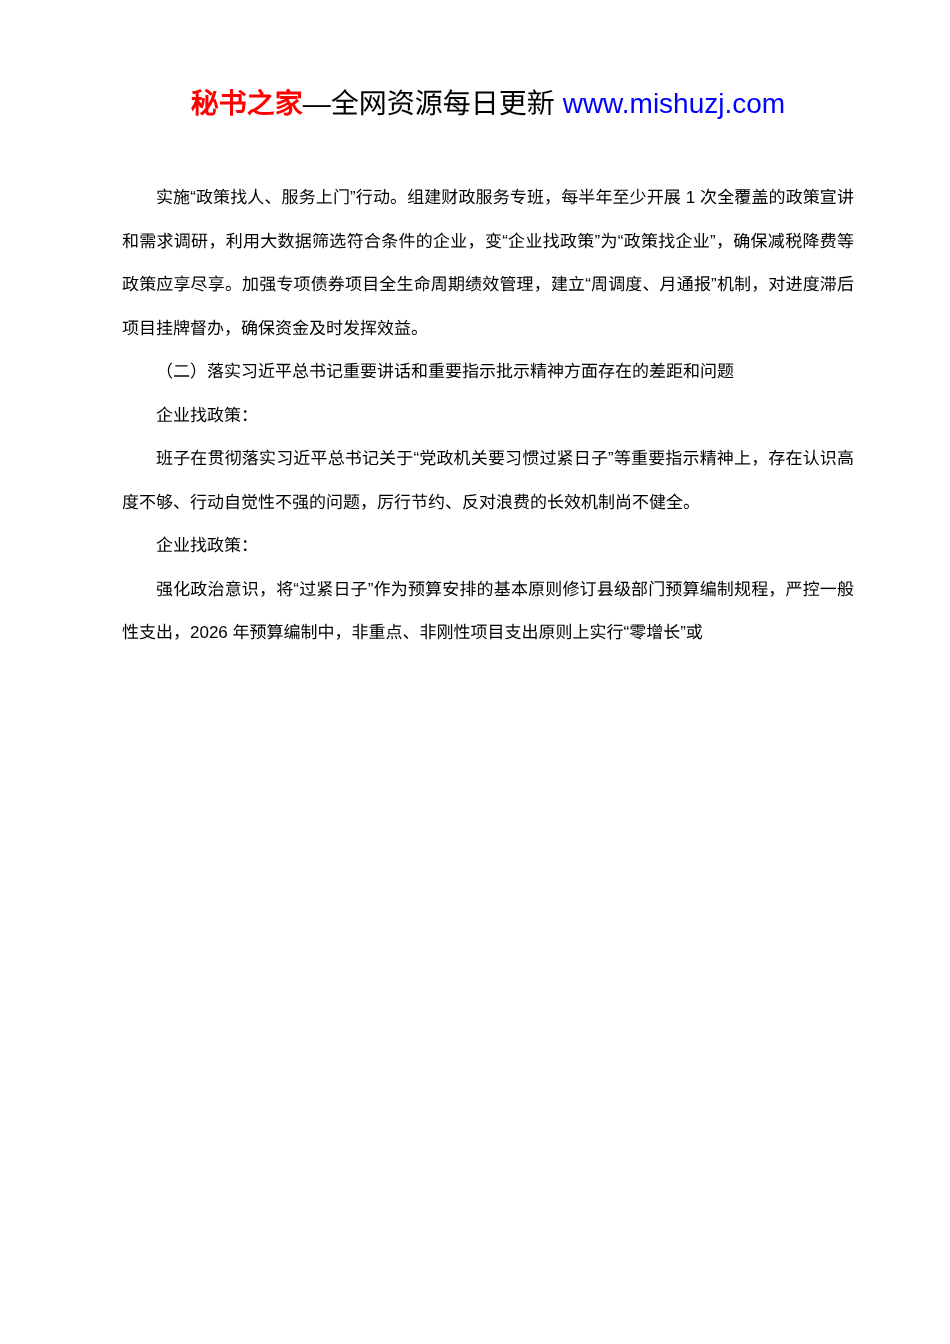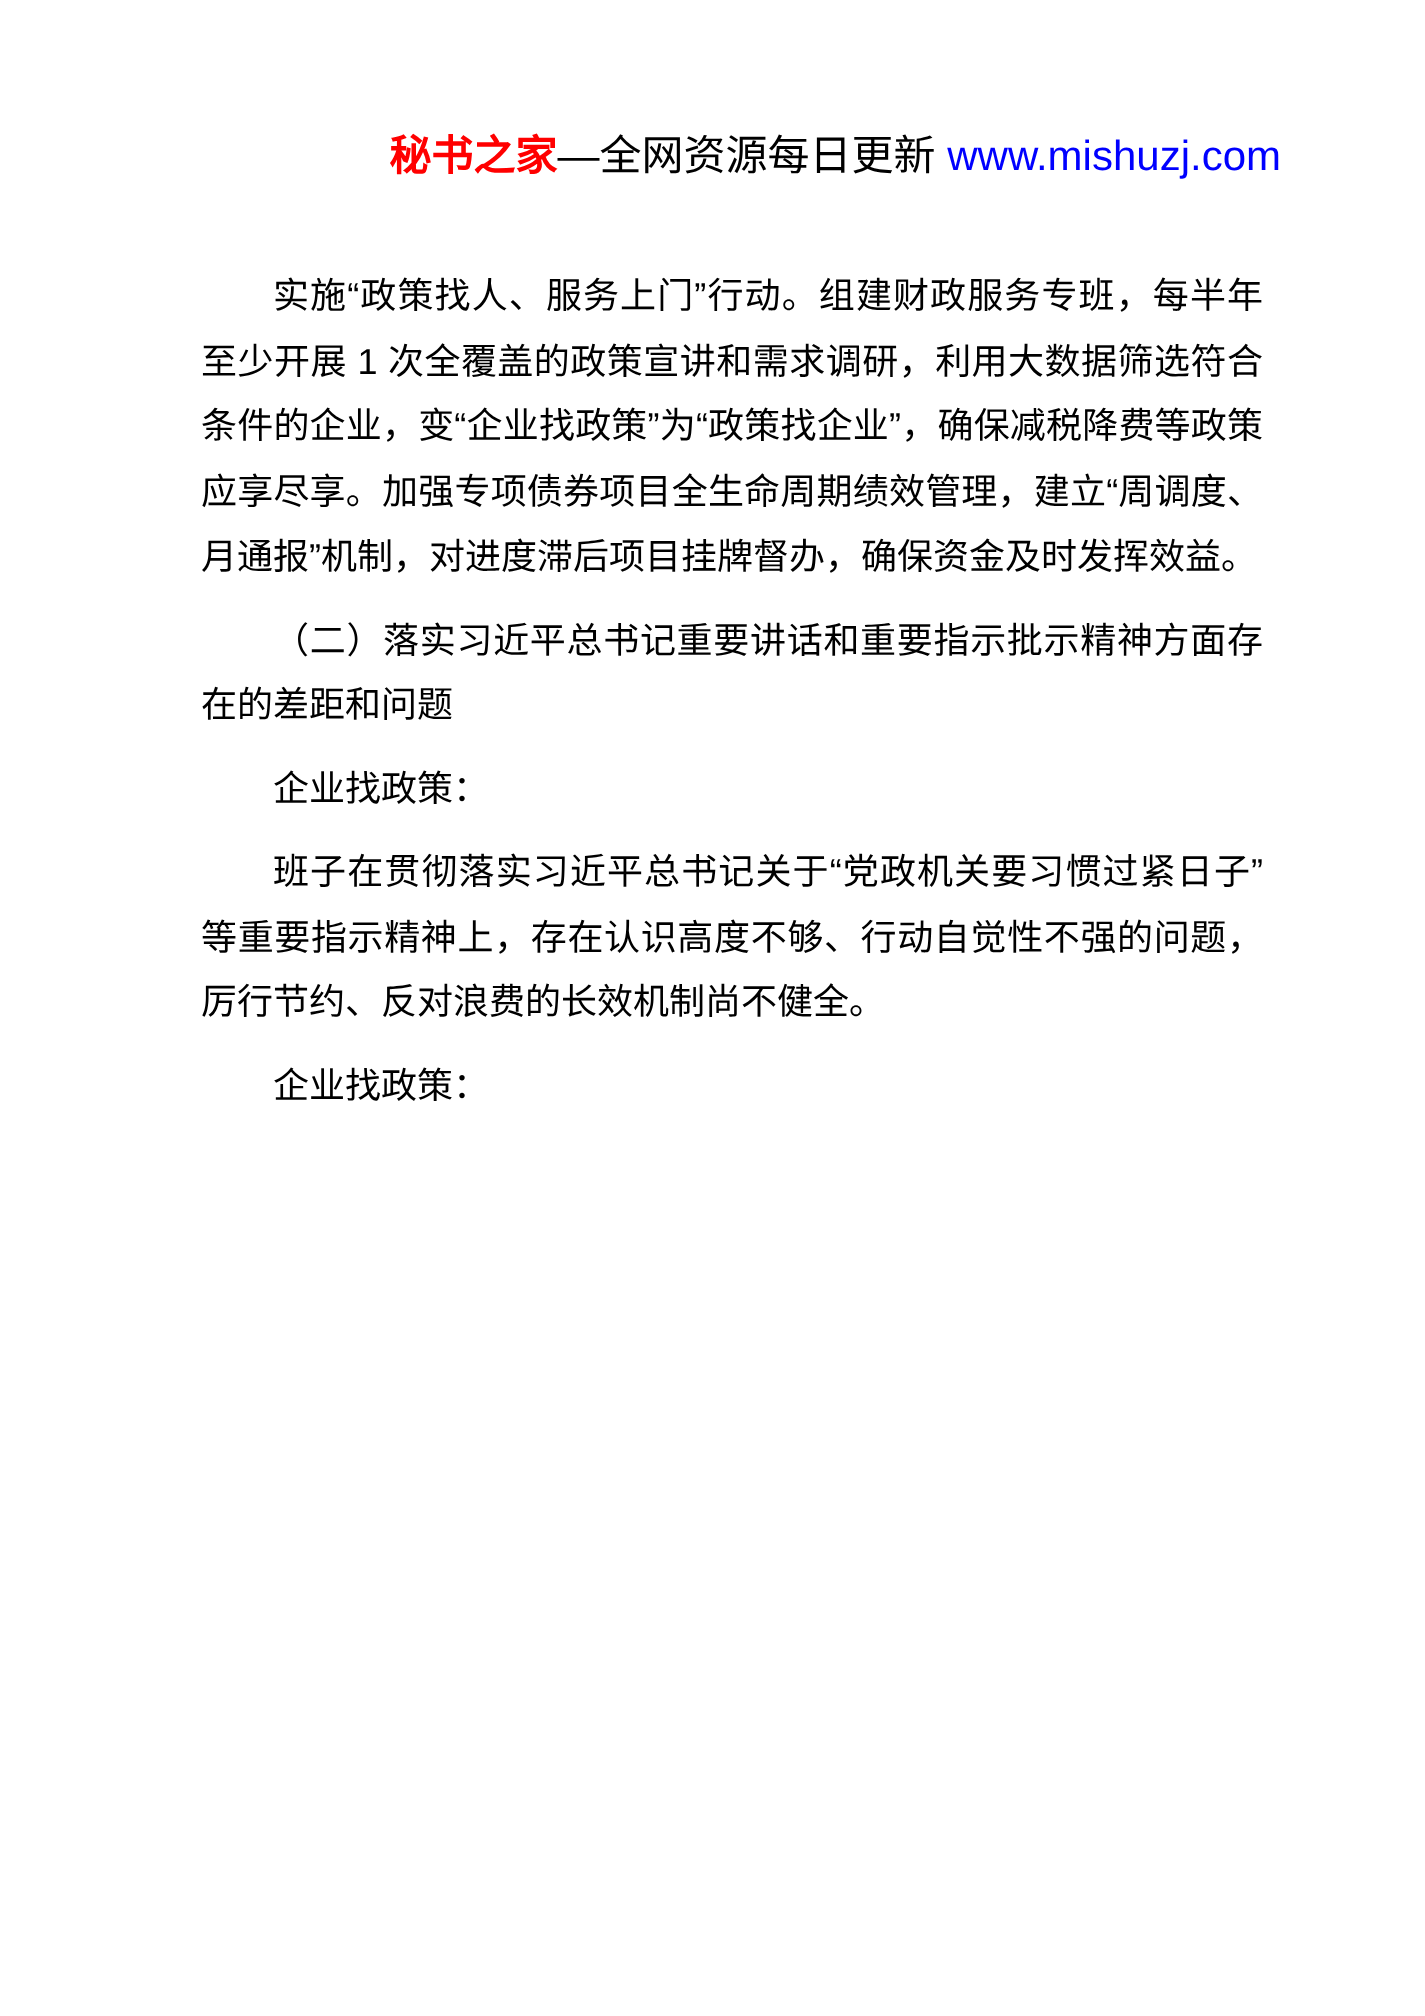--- a/index.html
+++ b/index.html
@@ -16,41 +16,41 @@
   }
   .page {
     box-sizing: border-box;
     width: 950px;
     height: 1344px;
     padding: 84px 96px 0 122px;
     overflow: hidden;
     background: #ffffff;
   }
   .doc-header {
-    text-align: right;
+    text-align: center;
     font-size: 28px;
     line-height: 40px;
     margin-bottom: 52px;
     white-space: nowrap;
   }
   .doc-header .site-name {
     color: #ff0000;
     font-weight: 700;
   }
   .doc-header .tagline {
     color: #000000;
     font-weight: 400;
   }
   .doc-header .site-url {
     color: #0000ff;
     font-weight: 400;
   }
   .doc-body p {
-    margin: 12px;
-    font-size: 24px;
+    margin: 0;
+    font-size: 17px;
     line-height: 43.5px;
     text-align: justify;
     text-justify: inter-ideograph;
     text-indent: 2em;
     word-break: break-all;
   }
   .doc-body p.heading {
     font-weight: 400;
   }
 </style>
@@ -63,15 +63,16 @@
     <span class="site-name">秘书之家</span><span class="tagline">—全网资源每日更新</span>
     <span class="site-url">www.mishuzj.com</span>
   </div>
 
   <div class="doc-body">
     <p>实施“政策找人、服务上门”行动。组建财政服务专班，每半年至少开展 1 次全覆盖的政策宣讲和需求调研，利用大数据筛选符合条件的企业，变“企业找政策”为“政策找企业”，确保减税降费等政策应享尽享。加强专项债券项目全生命周期绩效管理，建立“周调度、月通报”机制，对进度滞后项目挂牌督办，确保资金及时发挥效益。</p>
     <p class="heading">（二）落实习近平总书记重要讲话和重要指示批示精神方面存在的差距和问题</p>
     <p>企业找政策：</p>
     <p>班子在贯彻落实习近平总书记关于“党政机关要习惯过紧日子”等重要指示精神上，存在认识高度不够、行动自觉性不强的问题，厉行节约、反对浪费的长效机制尚不健全。</p>
     <p>企业找政策：</p>
+    <p>强化政治意识，将“过紧日子”作为预算安排的基本原则修订县级部门预算编制规程，严控一般性支出，2026 年预算编制中，非重点、非刚性项目支出原则上实行“零增长”或</p>
   </div>
 
 </div>
 
 </body></html>

